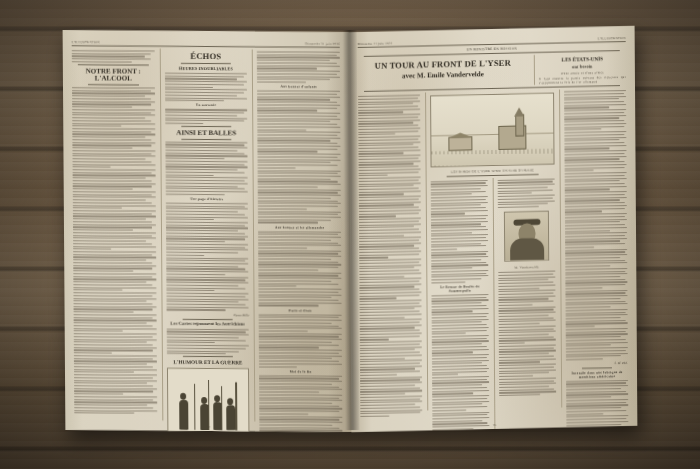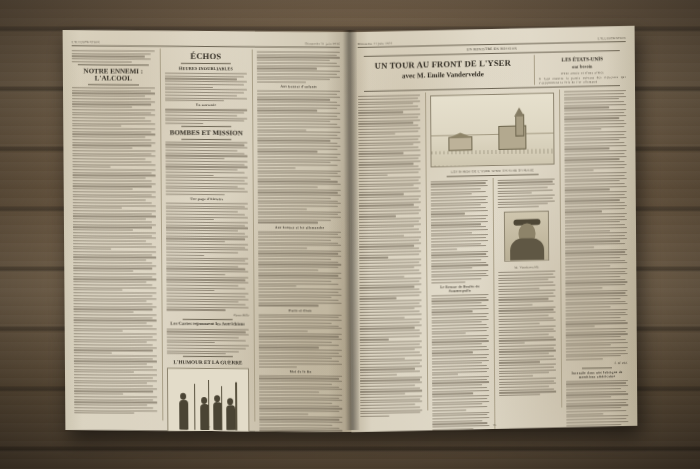--- a/index.html
+++ b/index.html
@@ -114,21 +114,21 @@
 
           <div class="col">
             <div class="txt">
               <i class="s1"></i>
                 <i class="s2"></i>
                 <i class="s3"></i>
                 <i class="s2"></i>
                 <i class="s4"></i>
             </div>
             <div class="rule"></div>
-            <div class="hl lg">NOTRE ENNEMI : L'ALCOOL</div>
+            <div class="hl lg">NOTRE FRONT : L'ALCOOL</div>
             <div class="rule short"></div>
             <div class="txt">
               <i class="s1"></i>
                 <i class="s2"></i>
                 <i class="s1"></i>
                 <i class="s3"></i>
                 <i class="s2"></i>
                 <i class="s1"></i>
                 <i class="s2"></i>
                 <i class="s4"></i>
@@ -267,21 +267,21 @@
             <div class="small-cap">Un souvenir</div>
             <div class="txt">
               <i class="s1"></i>
                 <i class="s2"></i>
                 <i class="s3"></i>
                 <i class="s1"></i>
                 <i class="s2"></i>
                 <i class="s6"></i>
             </div>
             <div class="rule short"></div>
-            <div class="hl lg">BOMBES ET MISSION</div>
+            <div class="hl lg">AINSI ET BALLES</div>
             <div class="rule short"></div>
             <div class="txt">
               <i class="s1"></i>
                 <i class="s2"></i>
                 <i class="s1"></i>
                 <i class="s3"></i>
                 <i class="s2"></i>
                 <i class="s1"></i>
                 <i class="s4"></i>
               <i class="s1"></i>

